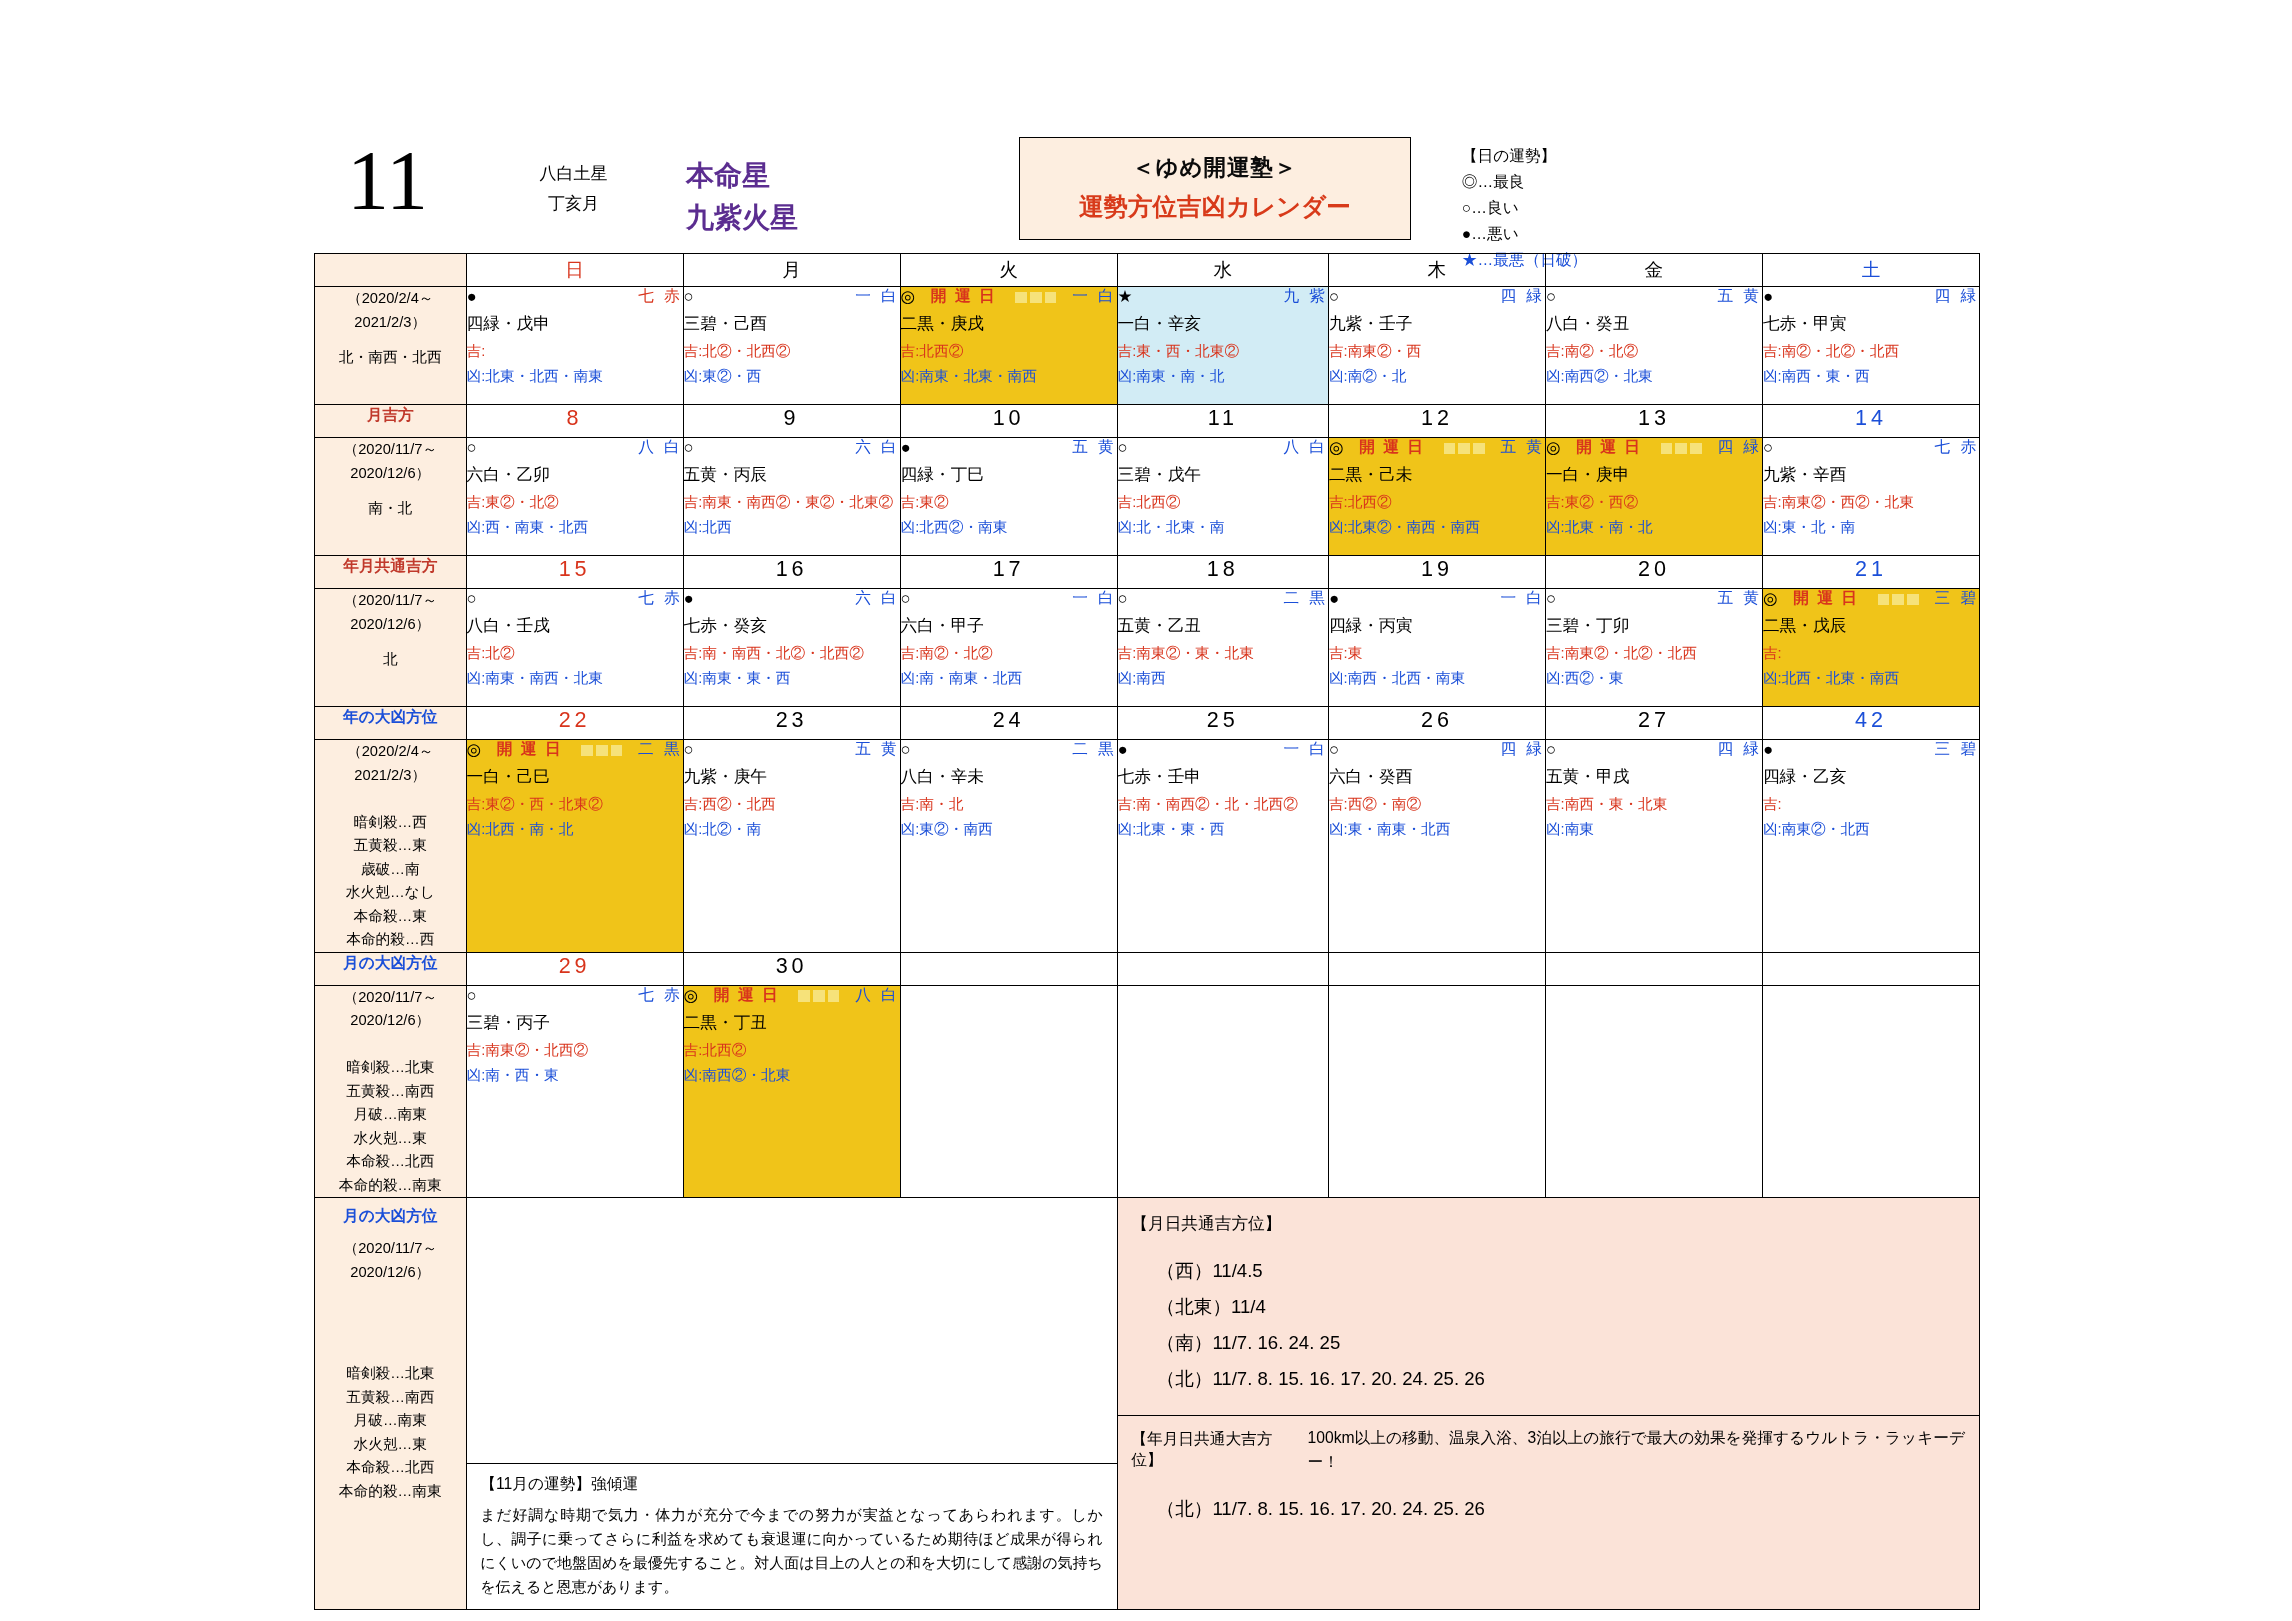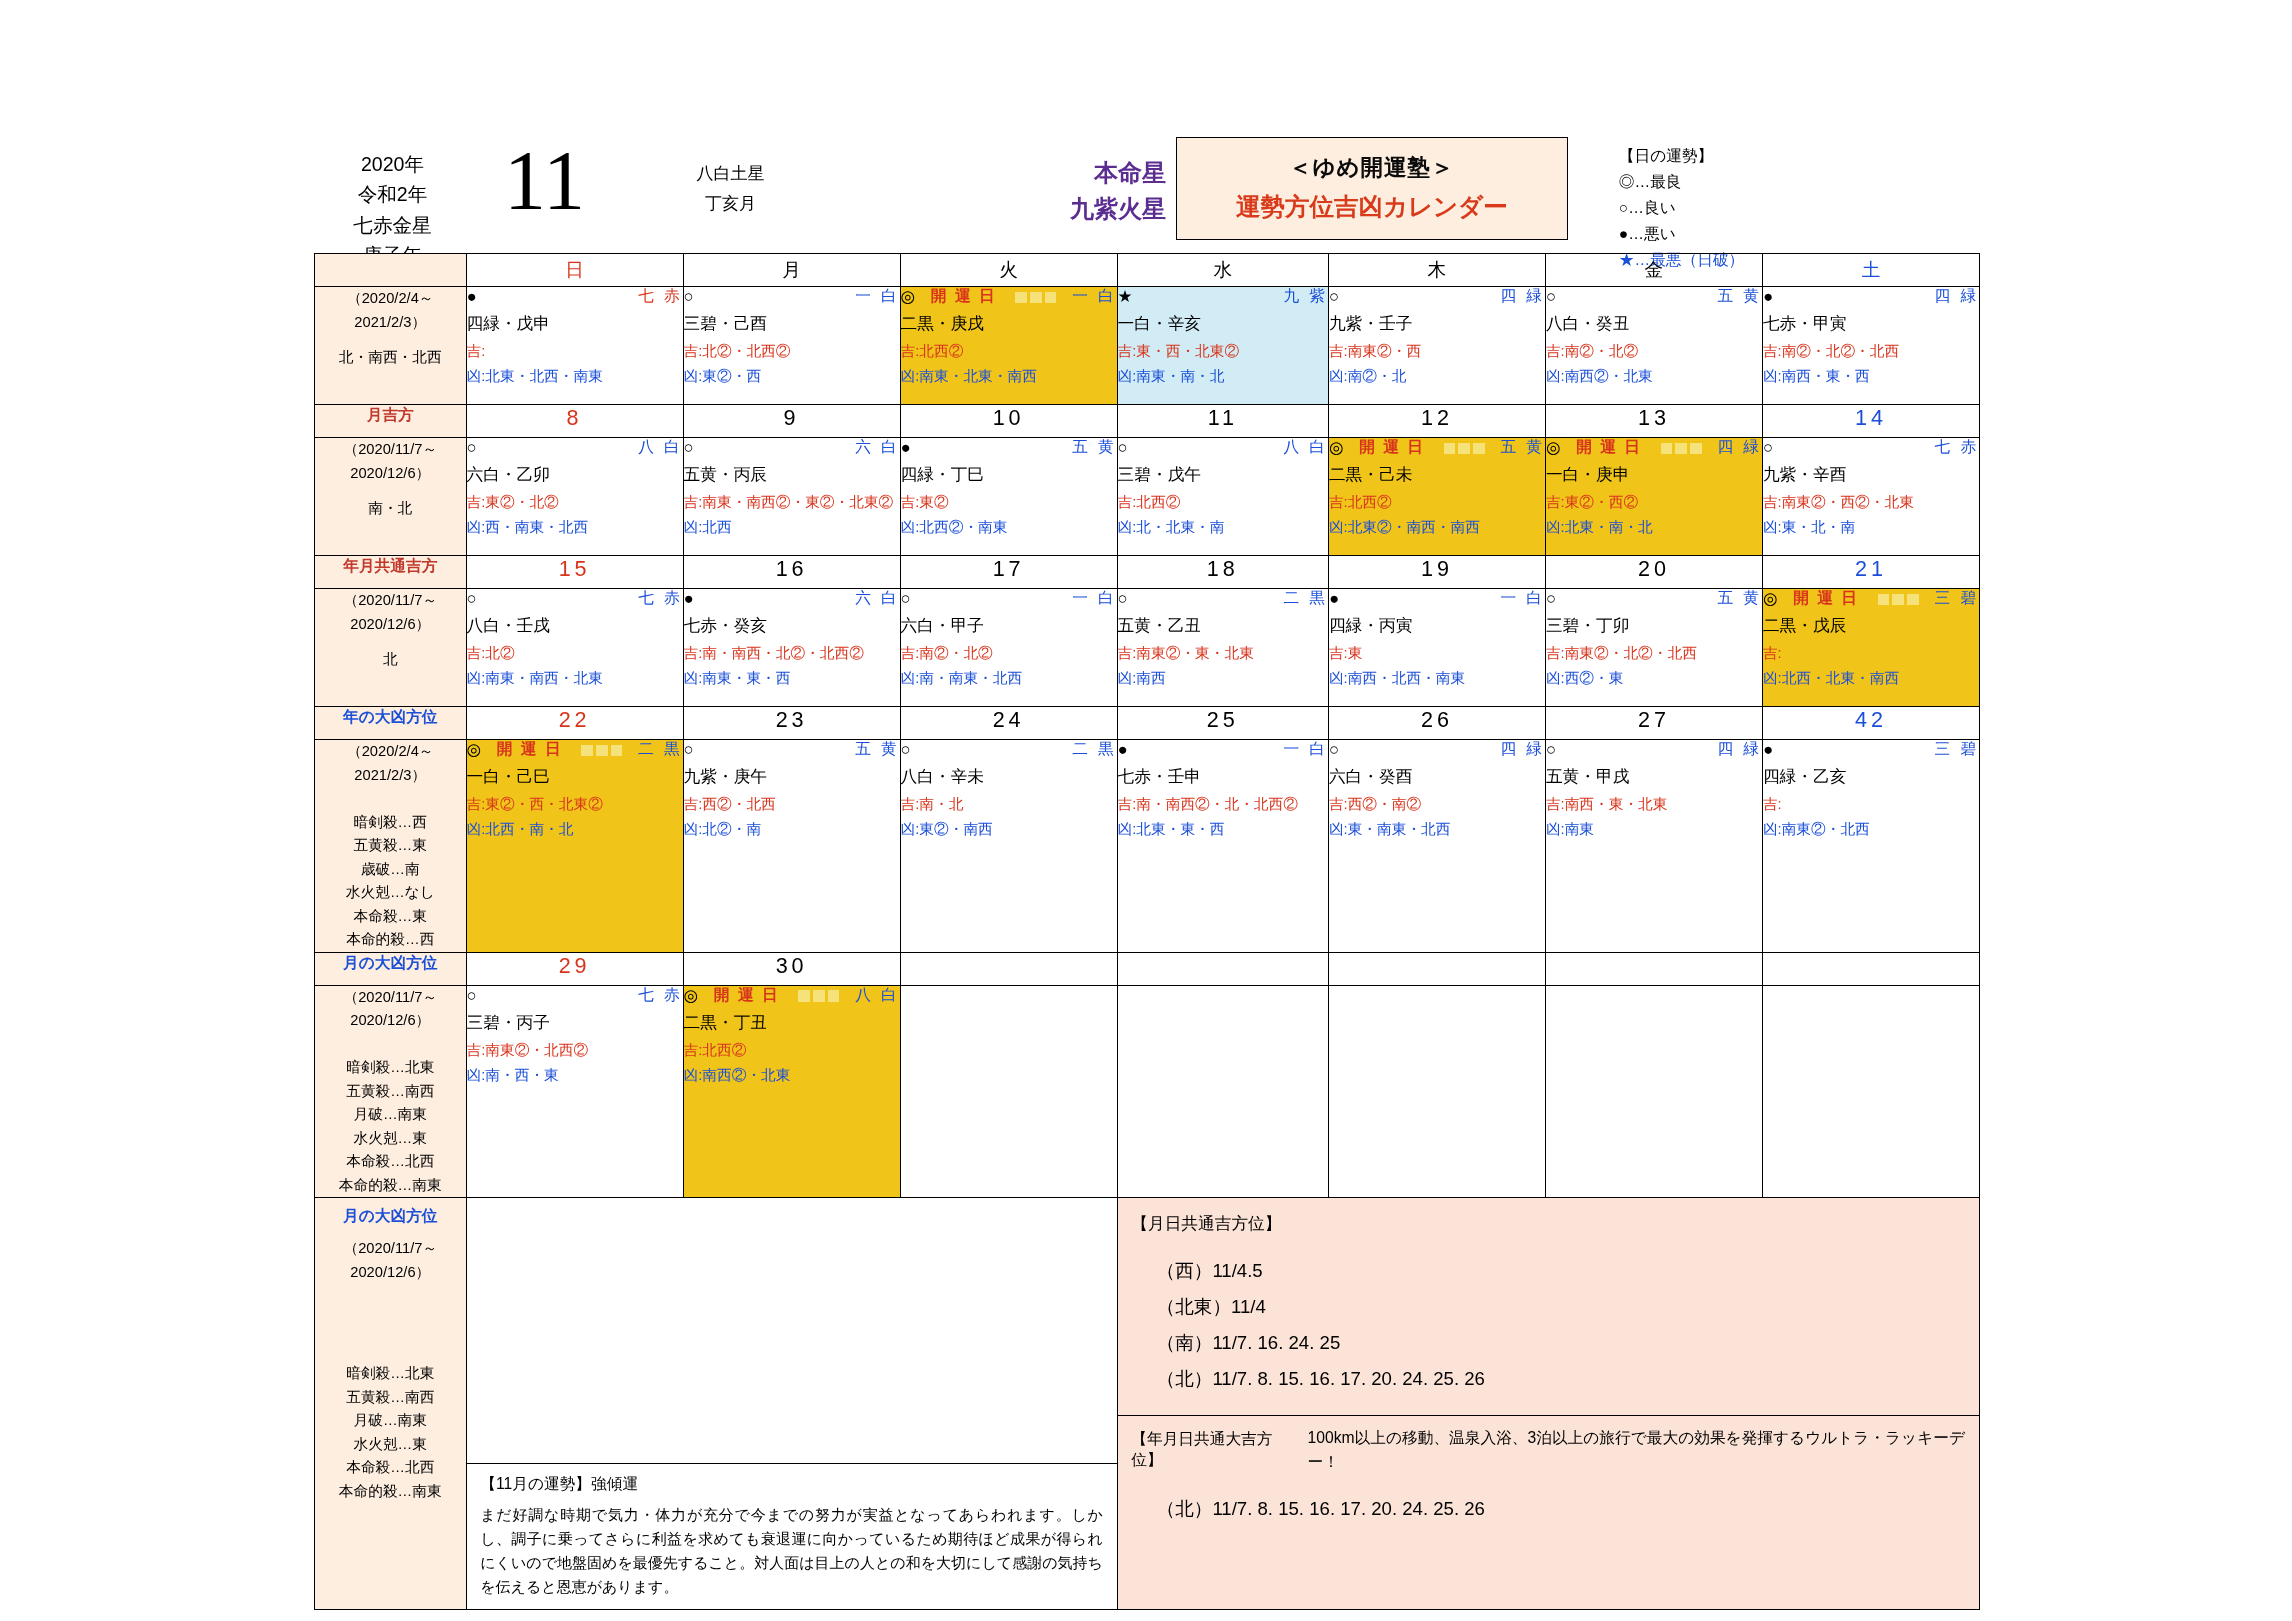--- a/index.html
+++ b/index.html
@@ -22,21 +22,21 @@
     color:#000; padding-top: 11.8px;
   }
   .hdr-month {
     width: 147px; text-align: center; font-size: 84px; font-weight: 400;
     line-height: 1.0; padding-top: 2px; font-family:"Liberation Serif", serif;
   }
   .hdr-star {
     width: 225px; text-align: center; font-size: 17px; line-height: 1.8; padding-top: 21.6px;
   }
   .hdr-honmei {
-    width: 323px; text-align: right; color:#5b2d90; font-size: 24px;
+    width: 323px; text-align: left; color:#5b2d90; font-size: 28px;
     font-weight: bold; line-height: 1.5; padding-top: 17.6px;
   }
   .hdr-title {
     width: 392px; margin-left: 9.8px; border: 1px solid #000; background:#fdeee0;
     text-align:center; padding: 13.7px 3.9px 15.7px 3.9px;
   }
   .hdr-title .l1 { color:#0b0b0b; font-size: 22.5px; font-weight:bold; letter-spacing:1px;}
   .hdr-title .l2 { color:#d83a1a; font-size: 24.5px; font-weight:bold; margin-top: 7.8px;}
   .hdr-legend {
     margin-left: 51px; font-size: 15.7px; line-height: 1.65; padding-top: 5.9px;
@@ -93,26 +93,20 @@
   .right-big-title { font-size:15.7px; padding:9.8px 0 0 13.7px; display:flex; gap:8px;align-items:center;}
   .right-big-body { font-size:15.7px; line-height:1.55; }
   .right-bottom-list { font-size:18.6px; padding:21.6px 0 25.5px 39px; }
 </style>
 </head>
 <body>
 
 <div class="page">
 
   <div class="header">
-    <div class="hdr-year">
-      <div>2020年</div>
-      <div>令和2年</div>
-      <div>七赤金星</div>
-      <div>庚子年</div>
-    </div>
     <div class="hdr-month">11</div>
     <div class="hdr-star">
       <div>八白土星</div>
       <div>丁亥月</div>
     </div>
     <div class="hdr-honmei">
       <div>本命星</div>
       <div>九紫火星</div>
     </div>
     <div class="hdr-title">

